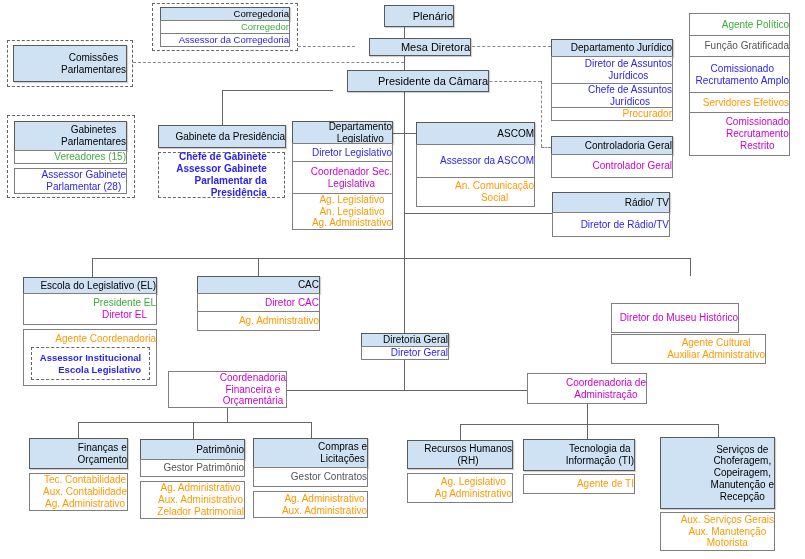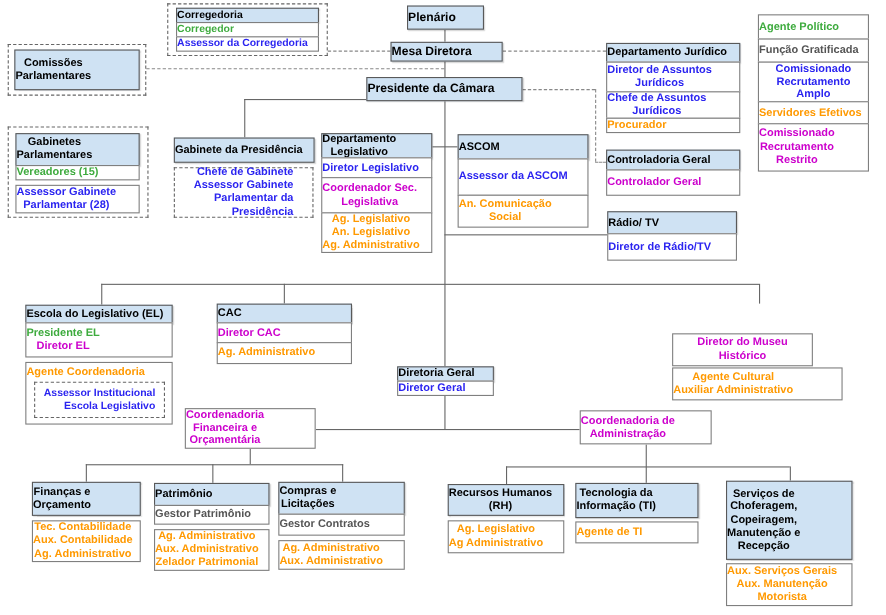--- a/index.html
+++ b/index.html
@@ -1,27 +1,27 @@
 <!DOCTYPE html>
 <html><head>
 <meta charset="utf-8">
 <style>
   html,body{margin:0;padding:0;background:#fff;}
   #canvas{position:relative;width:805px;height:559px;background:#fff;overflow:hidden;
           font-family:"Liberation Sans",sans-serif;}
   .b{position:absolute;box-sizing:border-box;background:#fff;border:1px solid #7f7f7f;
-     display:flex;align-items:center;justify-content:flex-start;text-align:center;
-     font-weight:bold;font-size:10px;line-height:1.18;color:#000;}
+     display:flex;align-items:center;justify-content:flex-end;text-align:center;
+     font-weight:normal;font-size:10px;line-height:1.18;color:#000;}
   .hd{background:#cfe2f3;border:1px solid #595959;box-shadow:1px 1px 1px rgba(0,0,0,0.18);}
   .t{white-space:pre-line;}
   .dash{position:absolute;box-sizing:border-box;border:1px dashed #666;background:transparent;}
   .dashbox{position:absolute;box-sizing:border-box;border:1px dashed #666;background:#fff;
      display:flex;align-items:center;justify-content:center;text-align:right;
      font-weight:bold;font-size:10px;line-height:1.18;}
-  .big{font-size:11px;}
+  .big{font-size:11px;margin-left:14px;}
   .sm{font-size:9.5px;}
   .green{color:#3eab3e}.blue{color:#2b24f0}.mag{color:#cc00cc}.org{color:#ff9900}.gry{color:#555}
   .ln{position:absolute;background:#666;}
   .dln-h{position:absolute;height:0;border-top:1px dashed #888;}
   .dln-v{position:absolute;width:0;border-left:1px dashed #888;}
 </style>
 </head>
 <body>
 
 <div id="canvas">

